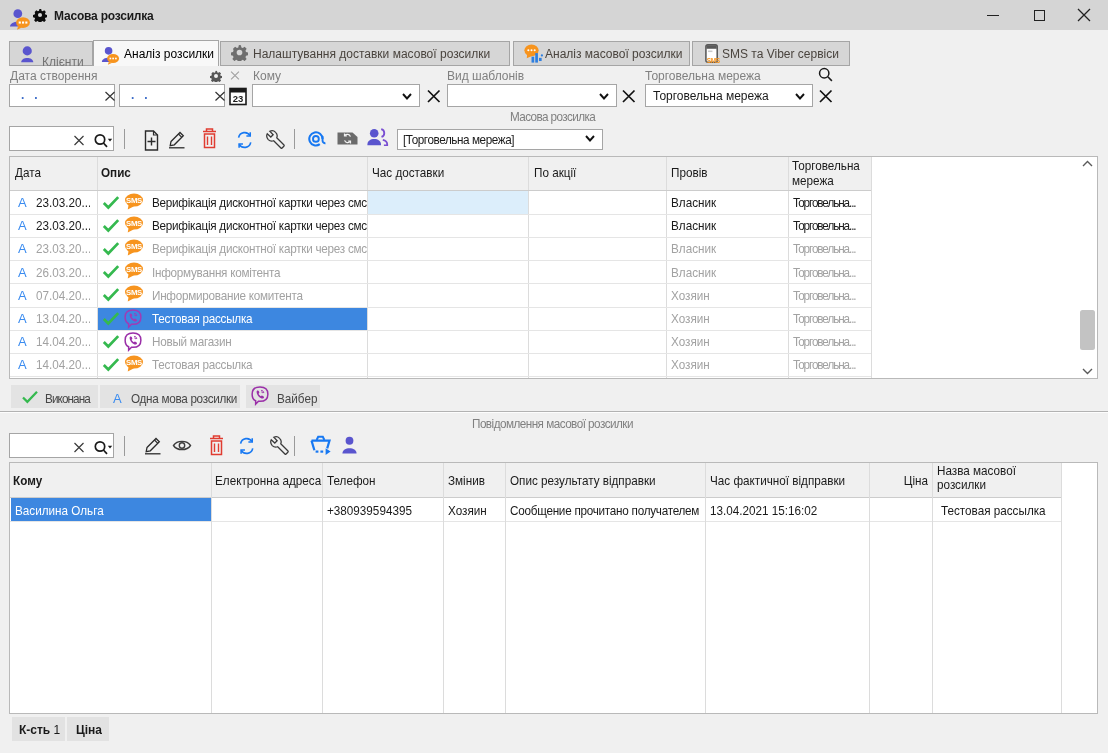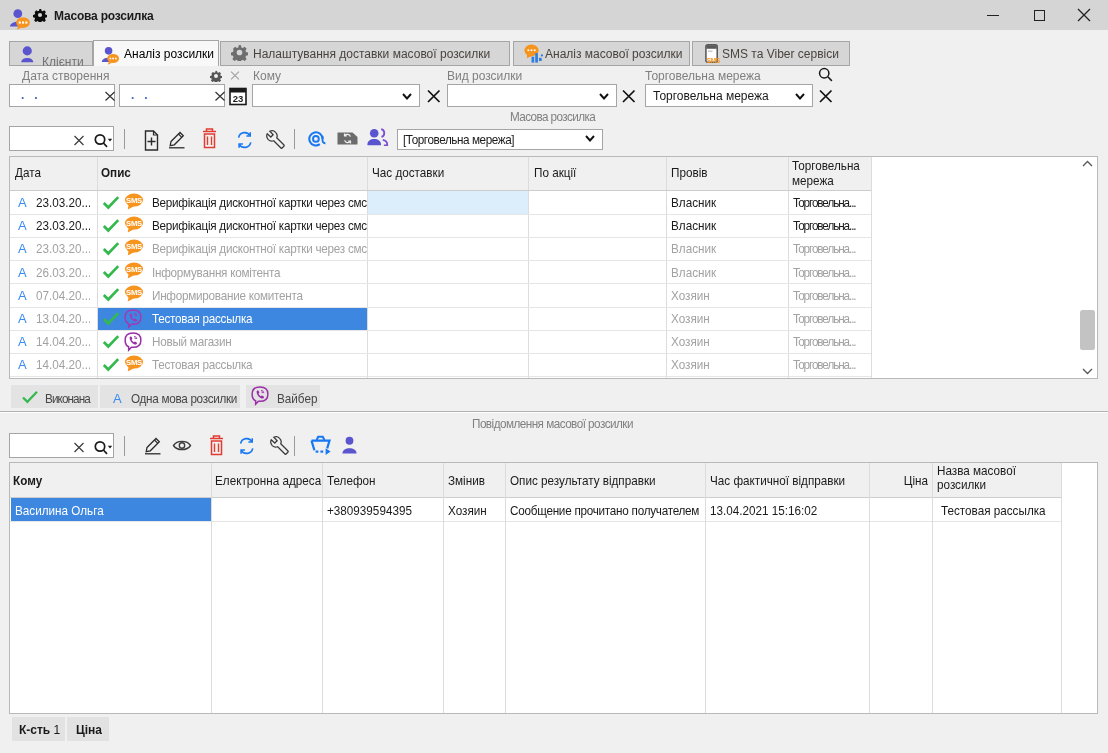--- a/index.html
+++ b/index.html
@@ -97,33 +97,33 @@
 <div class="abs" style="left:704px;top:44px;">
  <svg width="16" height="20" viewBox="0 0 18 23">
   <rect x="2" y="1" width="13" height="20" rx="2" fill="#fff" stroke="#5a5a5a" stroke-width="1.8"></rect>
   <path d="M2.5 1.5 H14.5 V5.5 H2.5 Z" fill="#5a5a5a"></path>
   <rect x="4.5" y="7.5" width="5" height="1.8" fill="#c9c9c9"></rect>
   <text x="3" y="21.5" font-size="7.5" font-weight="bold" fill="#f7941e" font-family="Liberation Sans" letter-spacing="-0.5">SMS</text>
  </svg>
 </div>
 <div class="abs" style="left:722px;top:47px;color:#4a443e;">SMS та Viber сервіси</div>
 
-<div class="abs lbl" style="left:22px;top:69px;">Дата створення</div>
+<div class="abs lbl" style="left:10px;top:69px;">Дата створення</div>
 <div class="abs" style="left:210px;top:70px;">
  <svg width="12" height="12" viewBox="0 0 24 24" fill="#555">
       <path d="M12 1.5l2 .3.7 3 1.9.8 2.6-1.7 2.9 2.9-1.7 2.6.8 1.9 3 .7v4l-3 .7-.8 1.9 1.7 2.6-2.9 2.9-2.6-1.7-1.9.8-.7 3h-4l-.7-3-1.9-.8-2.6 1.7-2.9-2.9 1.7-2.6-.8-1.9-3-.7v-4l3-.7.8-1.9L2.9 6.8l2.9-2.9 2.6 1.7 1.9-.8.7-3z M12 8a4 4 0 100 8 4 4 0 000-8z" fill-rule="evenodd"></path>
     </svg>
 </div>
 <div class="abs" style="left:229px;top:70px;">
  <svg width="12" height="11" viewBox="0 0 14 14">
       <path d="M2 2 L12 12 M12 2 L2 12" stroke="#a0a0a0" stroke-width="1.4"></path>
     </svg>
 </div>
 <div class="abs lbl" style="left:253px;top:69px;">Кому</div>
-<div class="abs lbl" style="left:447px;top:69px;">Вид розсилки</div>
+<div class="abs lbl" style="left:447px;top:69px;">Вид шаблонів</div>
 <div class="abs lbl" style="left:645px;top:69px;">Торговельна мережа</div>
 <div class="abs" style="left:817px;top:66px;">
  <svg width="17" height="17" viewBox="0 0 20 20">
       <circle cx="8.5" cy="8.5" r="5.5" fill="none" stroke="#1a1a1a" stroke-width="1.8"></circle>
       <path d="M12.7 12.7 L17.5 17.5" stroke="#1a1a1a" stroke-width="1.8"></path>
     </svg>
 </div>
 
 <div class="inp" style="left:9px;top:83.5px;width:106px;height:23px;">
  <div class="abs" style="left:11px;top:3.5px;color:#3a6bc8;font-weight:bold;">.&nbsp;&nbsp;&nbsp;.</div>

